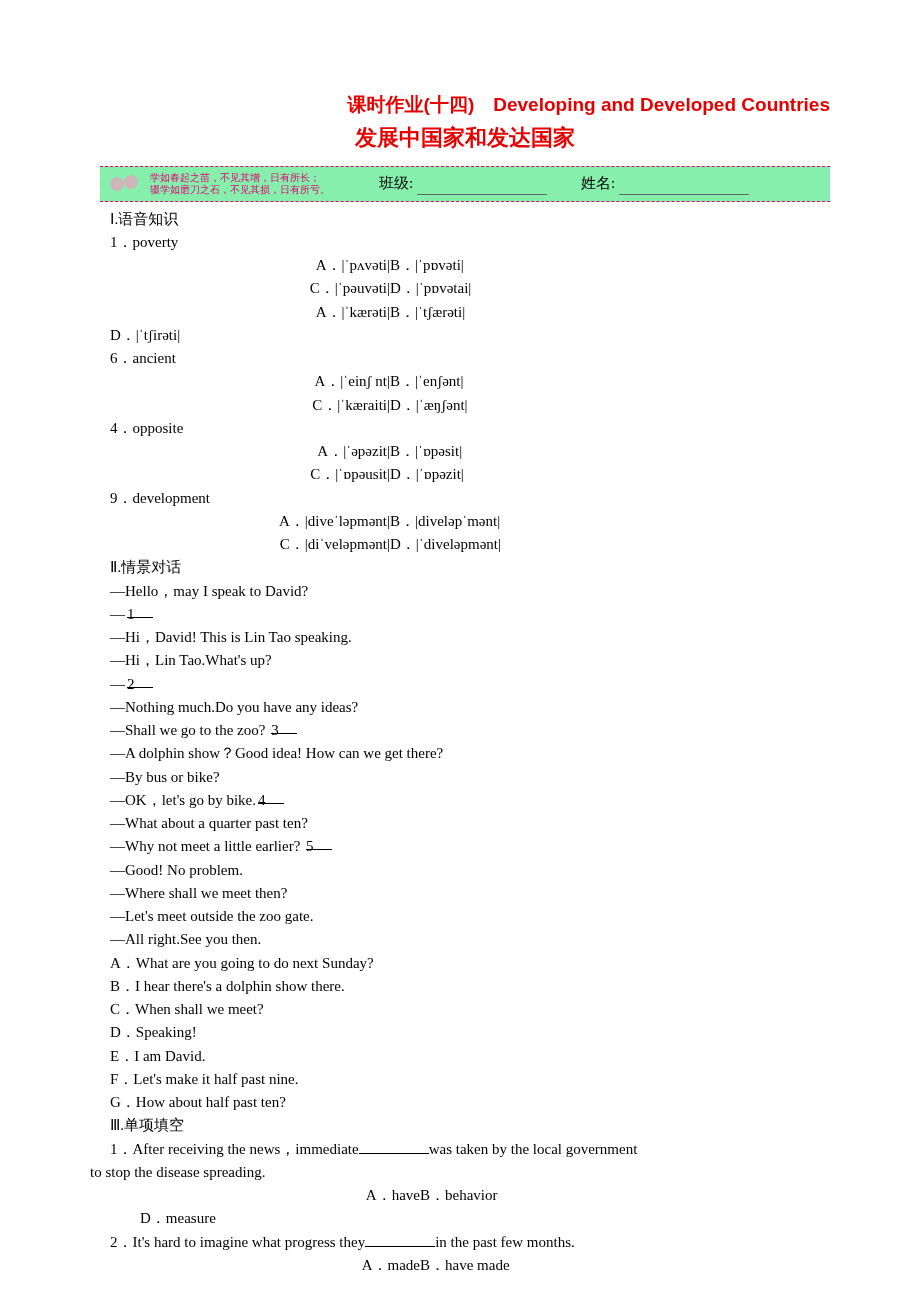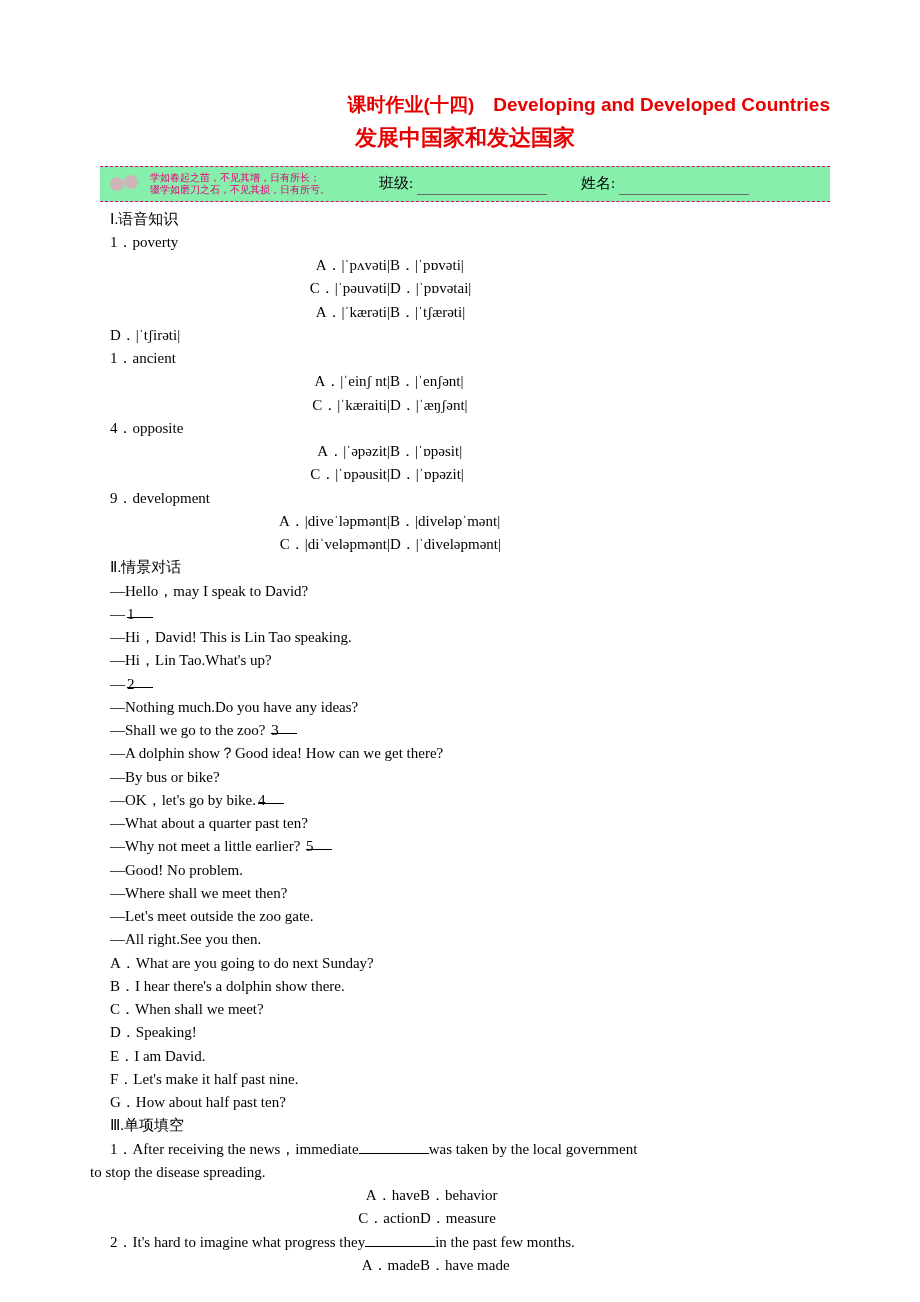--- a/index.html
+++ b/index.html
@@ -124,21 +124,21 @@
     </div>
 
   <div class="options">
       <span class="opt-a">A．|ˈkærəti|</span>
       <span class="opt-b">B．|ˈtʃærəti|</span>
     </div>
   <div class="options">
       <span class="opt-b">D．|ˈtʃirəti|</span>
     </div>
 
-  <div class="line">1．ancient</div>
+  <div class="line">6．ancient</div>
   <div class="options">
       <span class="opt-a">A．|ˈeinʃ nt|</span>
       <span class="opt-b">B．|ˈenʃənt|</span>
     </div>
   <div class="options">
       <span class="opt-a">C．|ˈkæraiti|</span>
       <span class="opt-b">D．|ˈæŋʃənt|</span>
     </div>
 
   <div class="line">4．opposite</div>
@@ -192,21 +192,20 @@
 
   <div>
     <span>1．After receiving the news，immediate</span><span class="blank-long"></span><span>was taken by the local government</span>
   </div>
   <div class="line neg1">to stop the disease spreading.</div>
   <div class="options ind2">
       <span class="opt-a">A．have</span>
       <span class="opt-b">B．behavior</span>
     </div>
   <div class="options ind2">
-      <span class="opt-a">C．action</span>
       <span class="opt-b">D．measure</span>
     </div>
 
   <div>
     <span>2．It's hard to imagine what progress they</span><span class="blank-long"></span><span>in the past few months.</span>
   </div>
   <div class="options ind2">
       <span class="opt-a">A．made</span>
       <span class="opt-b">B．have made</span>
     </div>

